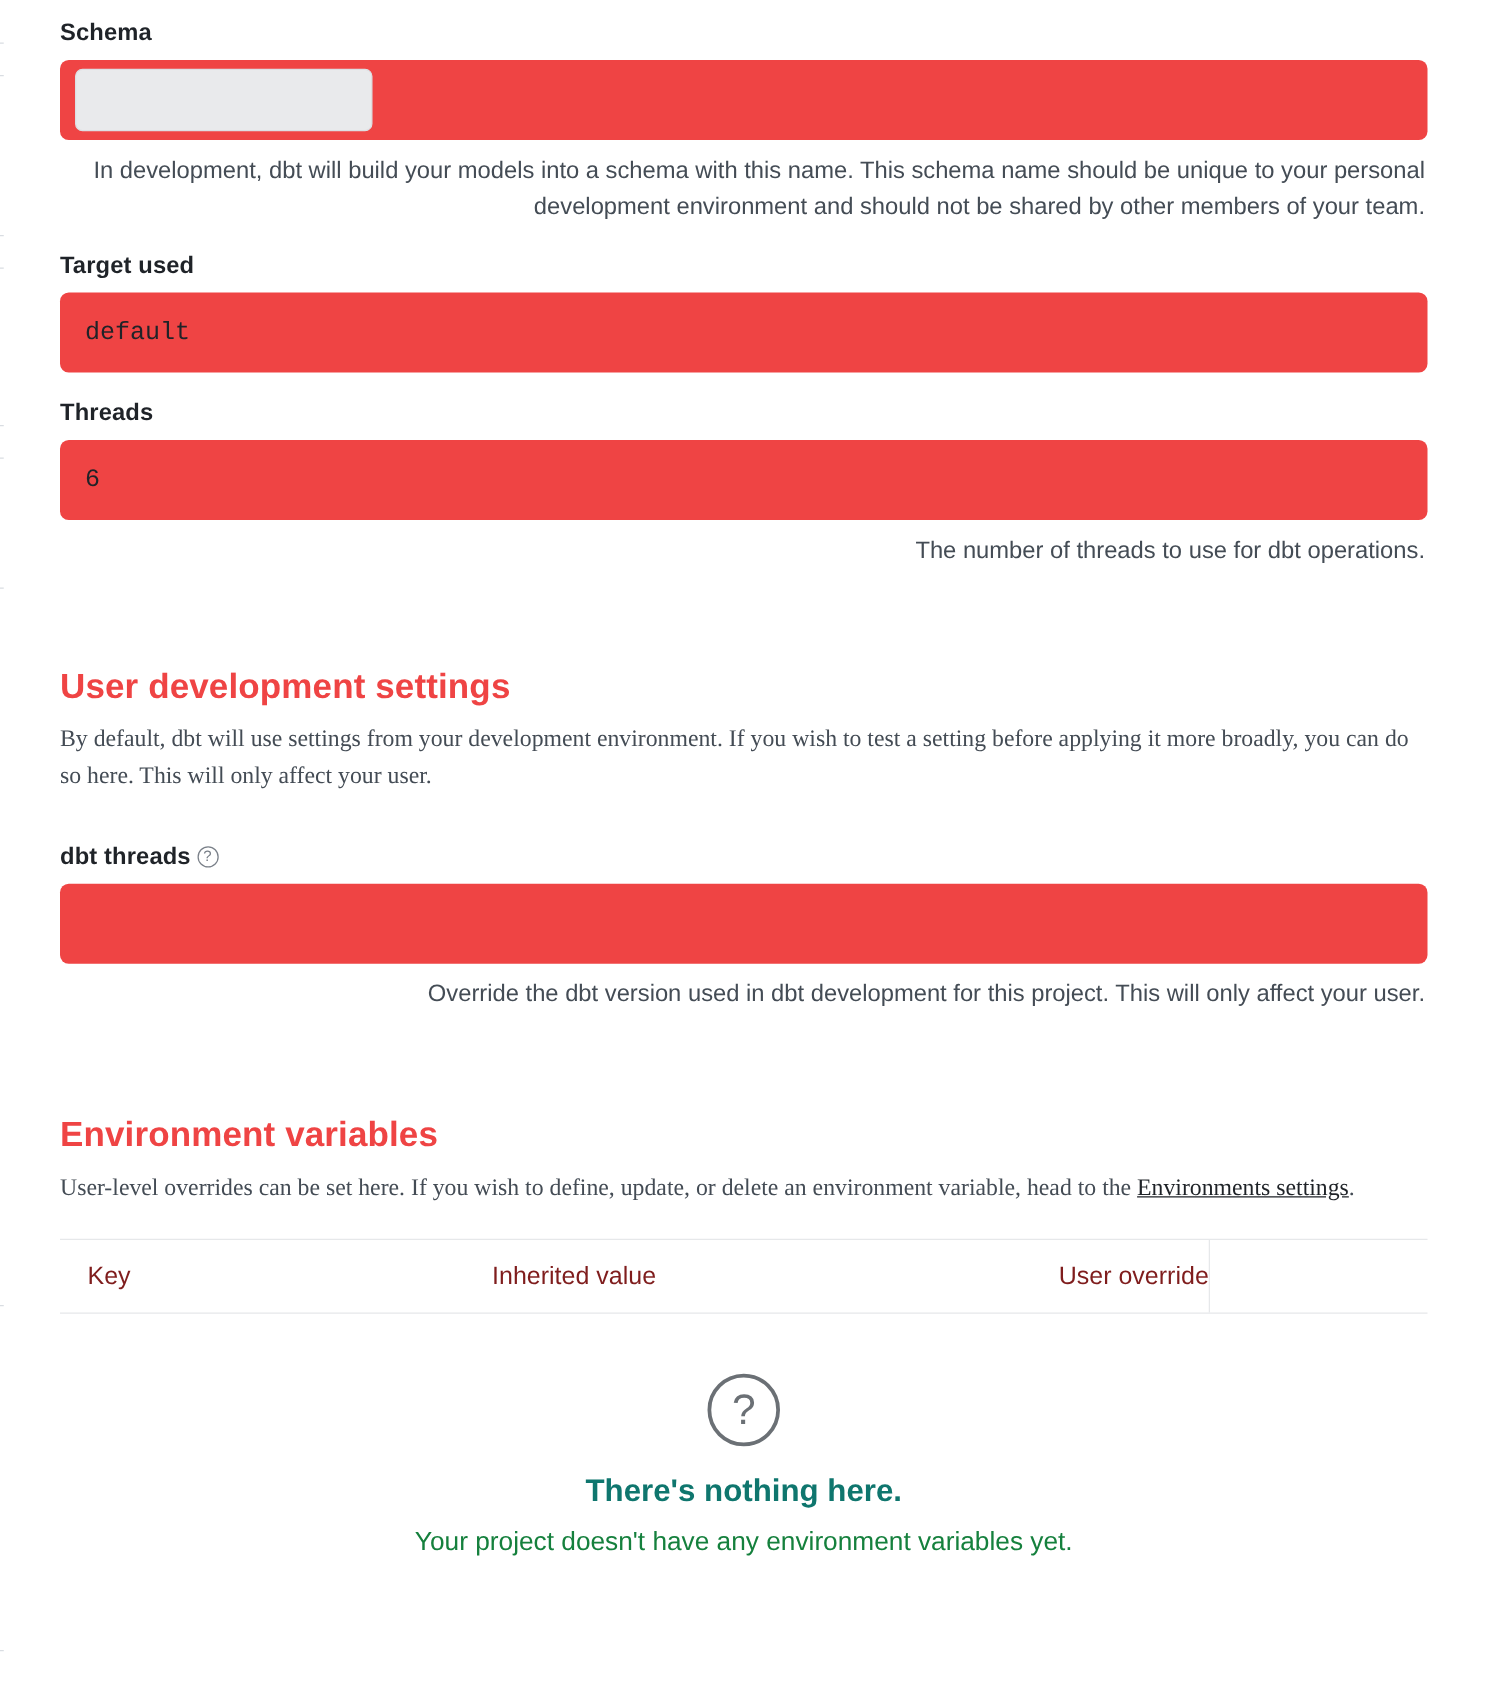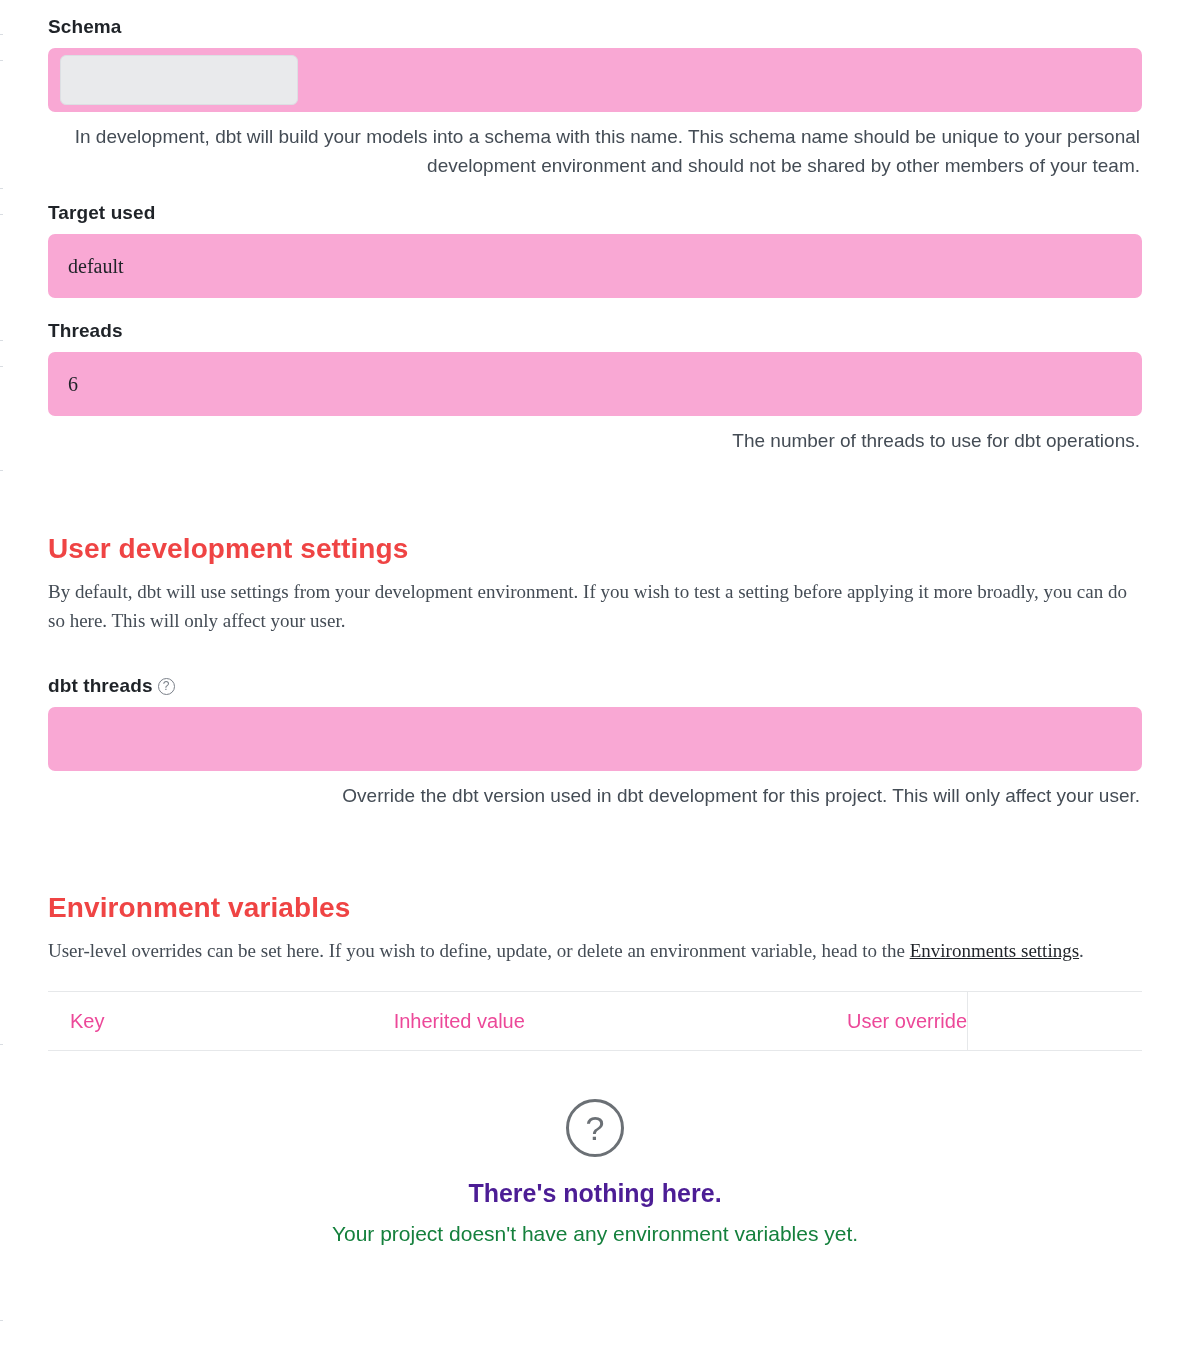--- a/index.html
+++ b/index.html
@@ -51,29 +51,29 @@
   }
   .field-label .help-icon {
     display: inline-block;
     vertical-align: 2px;
     margin-left: 5px;
   }
 
   .input-box {
     width: 1094px;
     height: 64px;
-    background: #f9a8d4;
+    background: #ef4444;
     border: none;
     border-radius: 7px;
     display: flex;
     align-items: center;
     padding: 0 20px;
     font-size: 20px;
     color: #1f2328;
-    font-family: Liberation Serif, serif;
+    font-family: Liberation Mono, monospace;
   }
   .input-box.small-inner {
     padding: 0;
     align-items: center;
   }
   .inner-chip {
     width: 238px;
     height: 50px;
     margin-left: 12px;
     background: #e9eaec;
@@ -123,21 +123,21 @@
     border-bottom: 1px solid #e6e8ea;
   }
   .env-head {
     display: flex;
     align-items: center;
     height: 58px;
     font-size: 20px;
     color: #3b4games;
   }
   .env-head > div {
-    color: #ec4899;
+    color: #7f1d1d;
     font-weight: 400;
   }
   .col-key { width: 355px; padding-left: 22px; }
   .col-inherited { width: 360px; }
   .col-override { width: 230px; text-align: right; }
   .col-spacer {
     width: 180px;
     height: 58px;
     border-left: 1px solid #e6e8ea;
   }
@@ -157,21 +157,21 @@
     align-items: center;
     justify-content: center;
     font-size: 34px;
     color: #6b7075;
     font-family: "Liberation Sans", sans-serif;
     line-height: 1;
   }
   .empty-title {
     font-size: 25px;
     font-weight: 700;
-    color: #4c1d95;
+    color: #0f766e;
     margin: 0 0 14px 0;
   }
   .empty-sub {
     font-size: 21px;
     color: #15803d;
     margin: 0;
   }
 
   .qmark {
     display: inline-flex;

